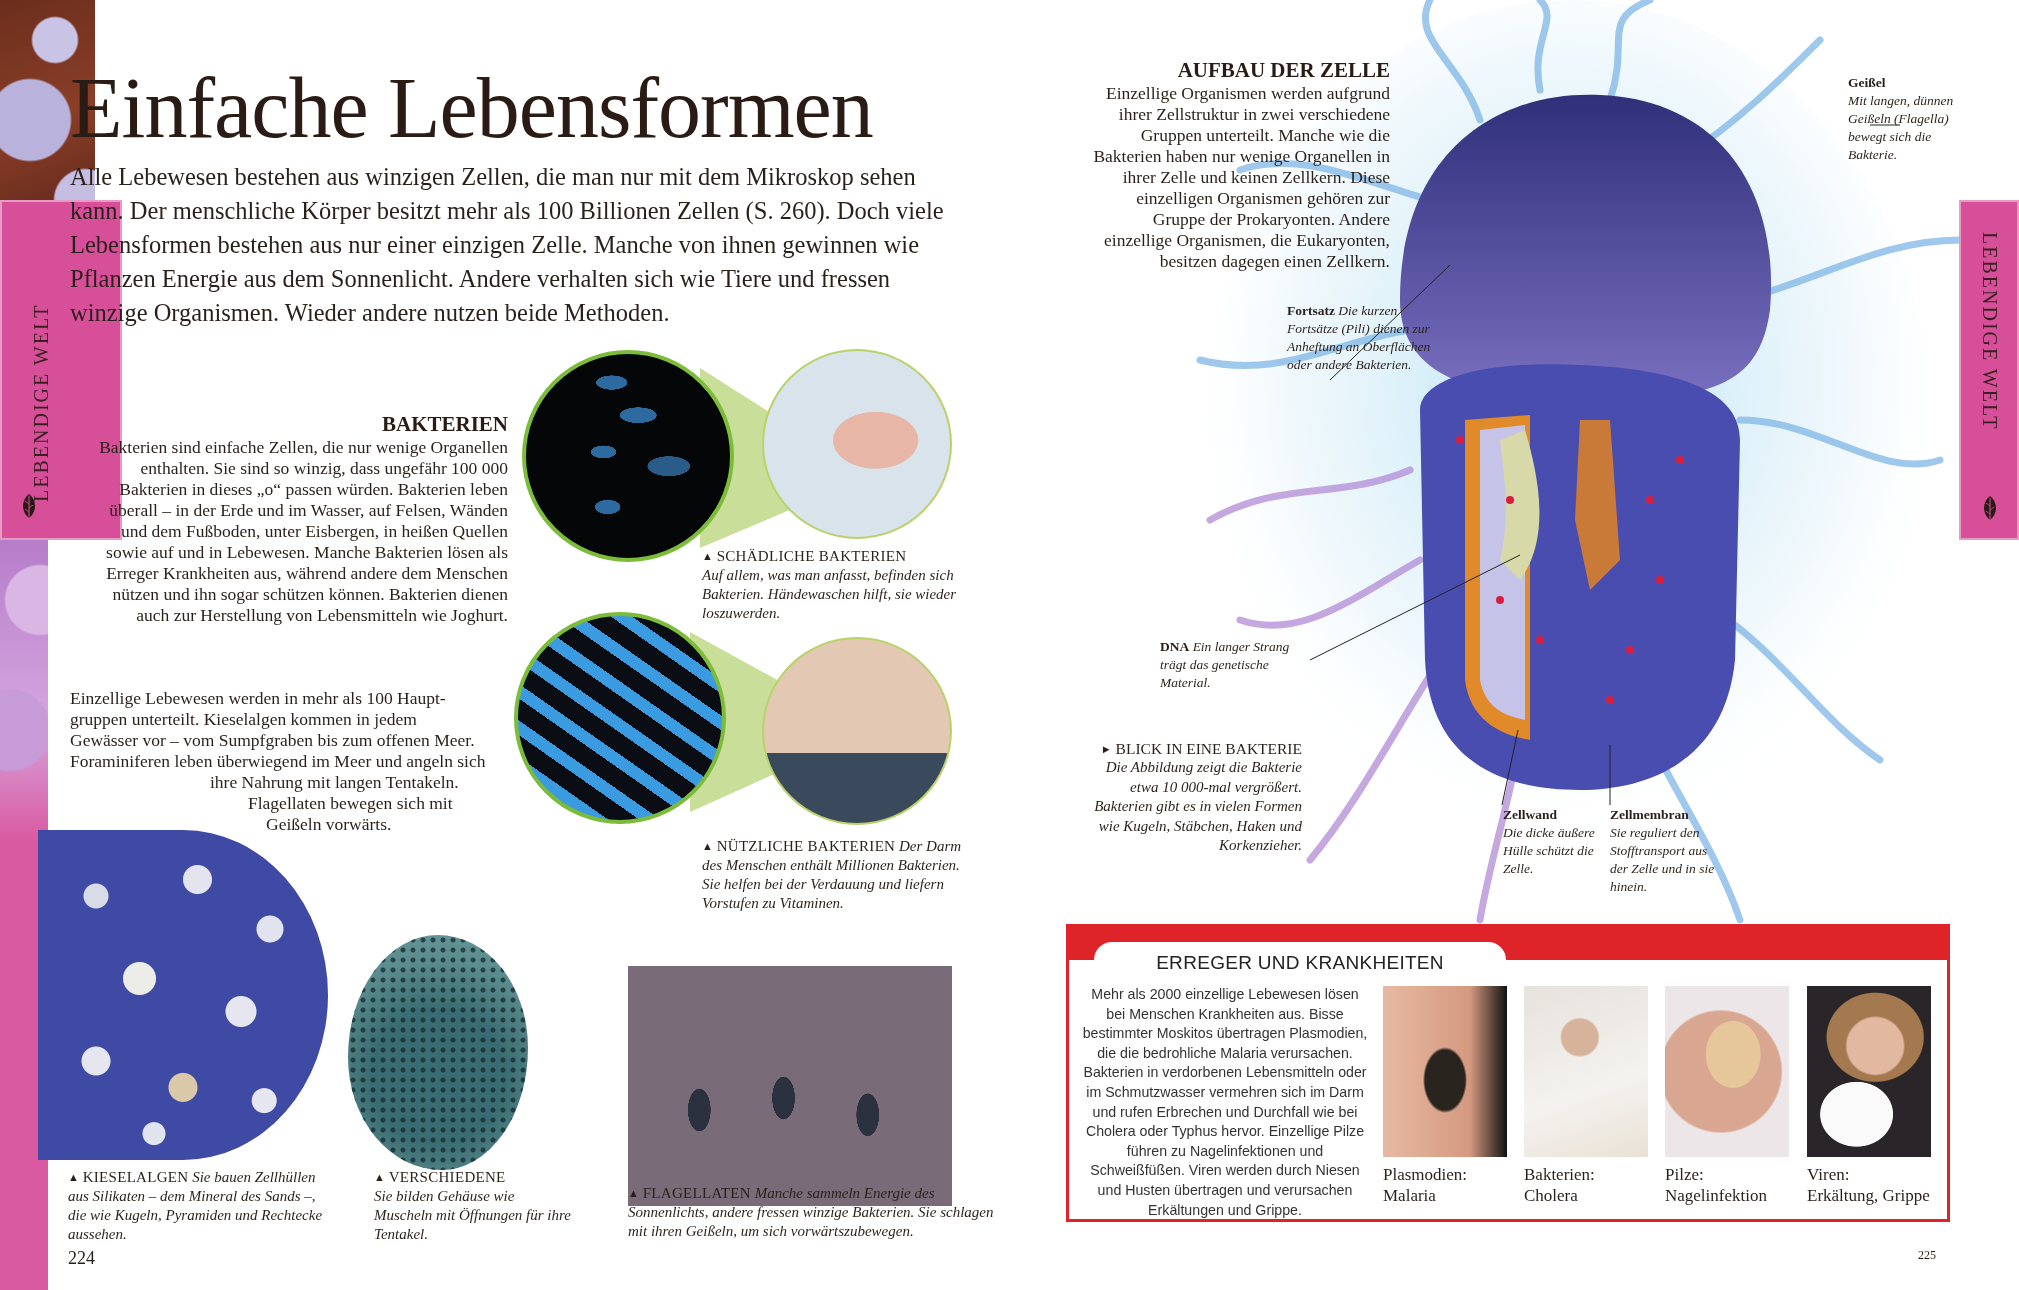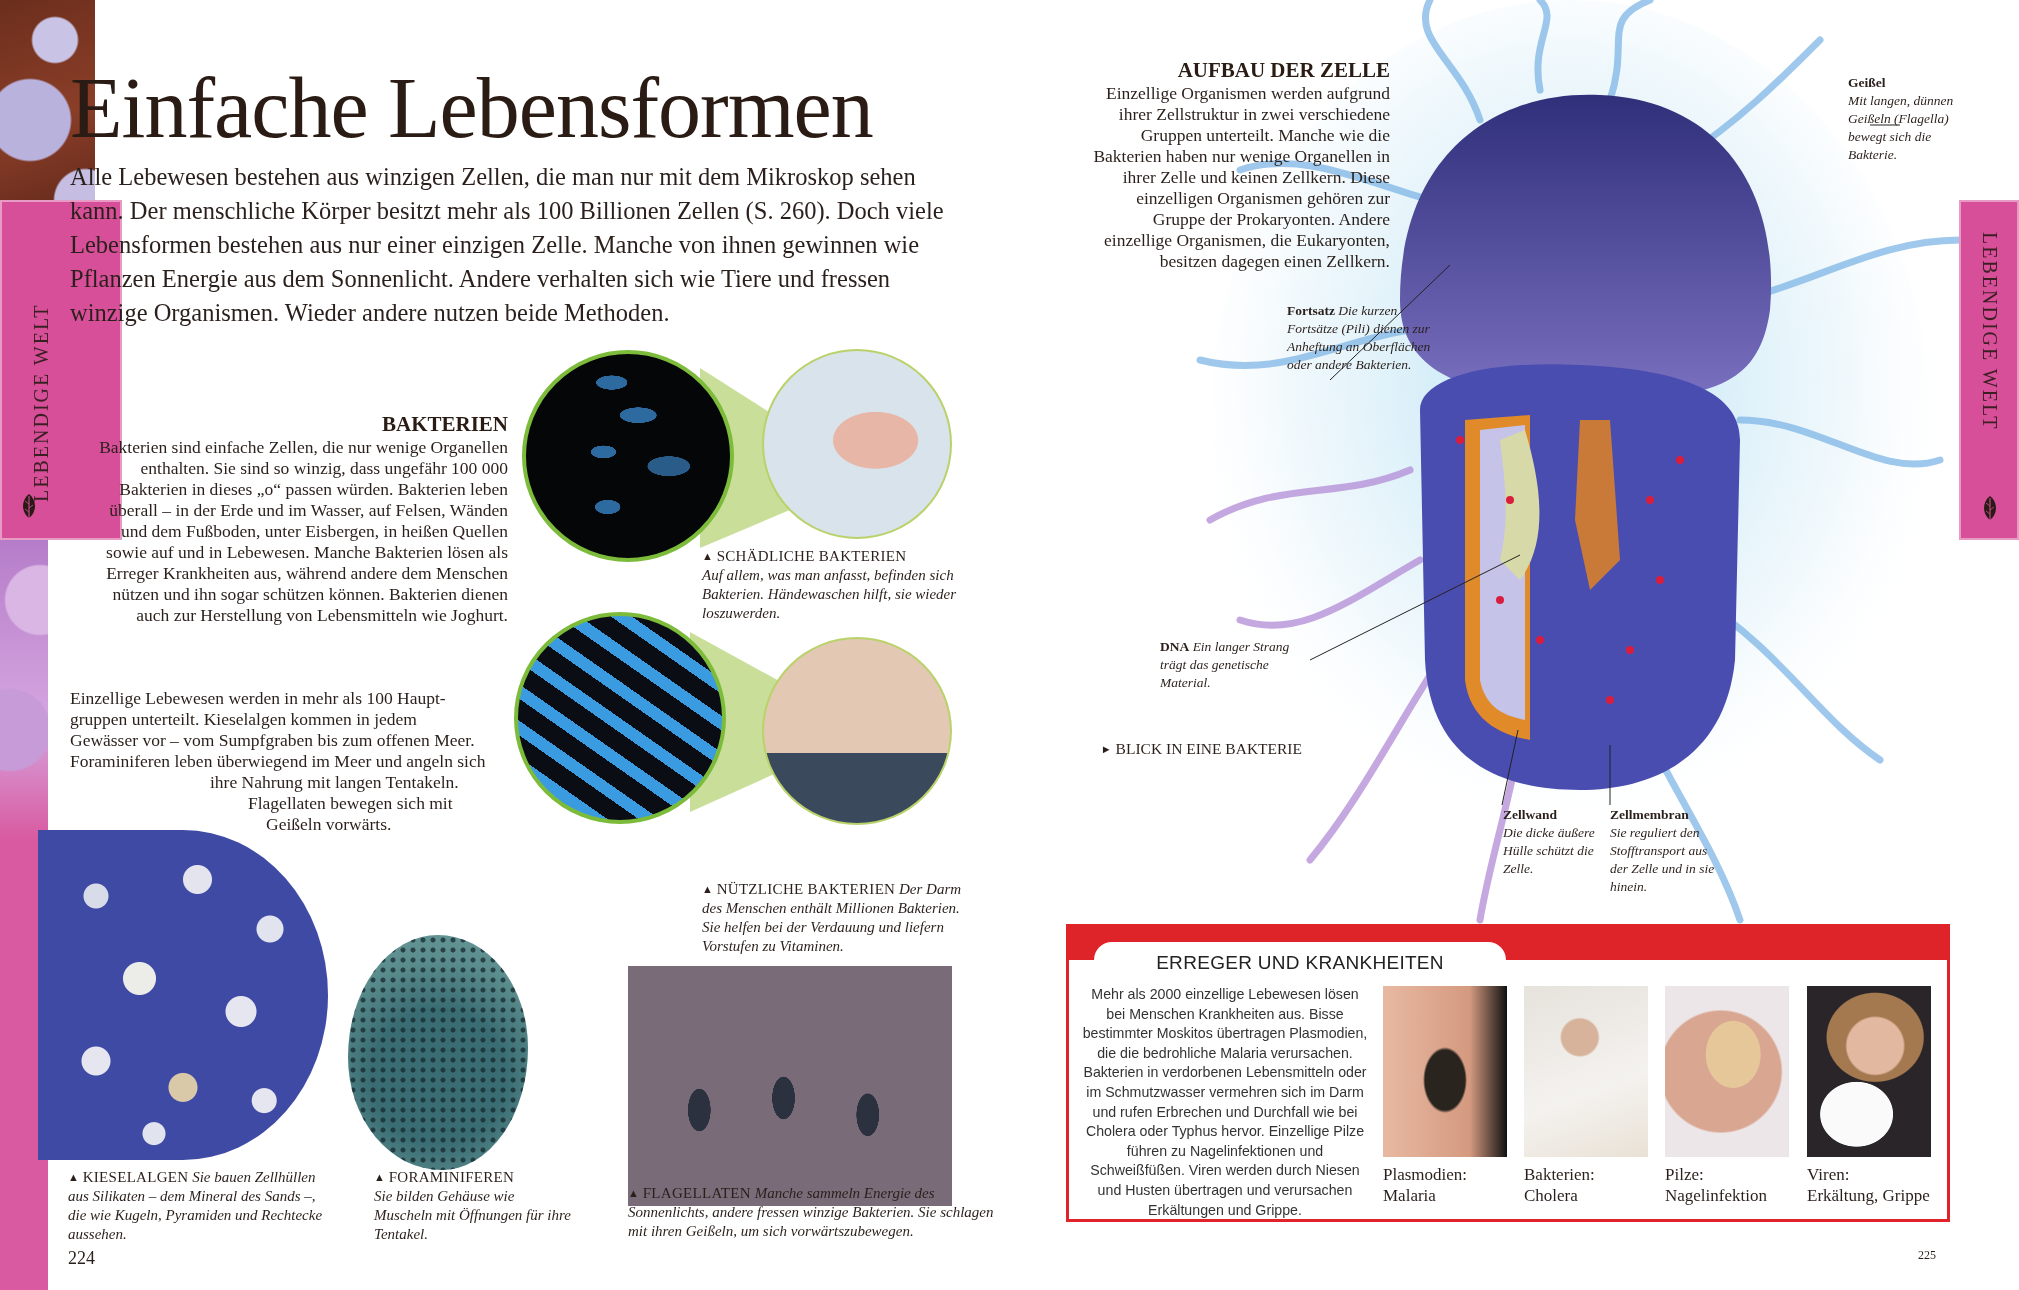--- a/index.html
+++ b/index.html
@@ -65,21 +65,21 @@
     background: repeating-linear-gradient(35deg, #0a0d14 0 10px, #3b9be0 10px 22px, #0a0d14 22px 30px), #0a0d14; }
   #circle-belly { left:762px; top:637px; width:190px; height:188px; border:2px solid #b9d26a;
     background: linear-gradient(180deg, #e3c8b4 0 62%, #3a4a5c 62% 100%); }
   .zoom-cone { position:absolute; background:rgba(157,196,70,0.55); }
   #cone-1 { left:700px; top:368px; width:170px; height:180px;
     clip-path: polygon(0 0, 100% 60%, 0 100%); }
   #cone-2 { left:690px; top:632px; width:180px; height:180px;
     clip-path: polygon(0 0, 100% 55%, 0 100%); }
 
   #cap-schaedlich { left:702px; top:547px; width:260px; }
-  #cap-nuetzlich { left:702px; top:880px; width:260px; }
+  #cap-nuetzlich { left:702px; top:837px; width:260px; }
 
   
   #diatoms { left:38px; top:830px; width:290px; height:330px; border-radius:0 50% 50% 0 / 0 50% 50% 0;
     background:
       radial-gradient(circle at 20% 20%, #d8dbe8 0 12px, transparent 13px),
       radial-gradient(circle at 55% 15%, #e3e4ee 0 14px, transparent 15px),
       radial-gradient(circle at 80% 30%, #e1e3ee 0 13px, transparent 14px),
       radial-gradient(circle at 35% 45%, #ecece8 0 16px, transparent 17px),
       radial-gradient(circle at 70% 55%, #e6e6f0 0 15px, transparent 16px),
       radial-gradient(circle at 20% 70%, #e6e6f0 0 14px, transparent 15px),
@@ -194,21 +194,21 @@
 <div class="abs" id="foram"></div>
 <div class="abs" id="flagellates"></div>
 
 <div class="abs cap" id="cap-kiesel">
   <span class="tri">▲</span>
   <span class="caps">KIESELALGEN</span>
   <i>Sie bauen Zellhüllen aus Silikaten – dem Mineral des Sands –, die wie Kugeln, Pyramiden und Rechtecke aussehen.</i>
 </div>
 <div class="abs cap" id="cap-foram">
   <span class="tri">▲</span>
-  <span class="caps">FORAMINIFEREN</span><br>
+  <span class="caps">VERSCHIEDENE</span><br>
   <i>Sie bilden Gehäuse wie Muscheln mit Öffnungen für ihre Tentakel.</i>
 </div>
 <div class="abs cap" id="cap-flag">
   <span class="tri">▲</span>
   <span class="caps">FLAGELLATEN</span>
   <i>Manche sammeln Energie des Sonnenlichts, andere fressen winzige Bakterien. Sie schlagen mit ihren Geißeln, um sich vorwärtszubewegen.</i>
 </div>
 
 <div class="abs serif" id="page-num-left">224</div>
 
@@ -281,20 +281,21 @@
   <b>Geißel</b><br><i>Mit langen, dünnen Geißeln (Flagella) bewegt sich die Bakterie.</i>
 </div>
 <div class="abs label-sm" id="lbl-dna">
   <b>DNA</b> <i>Ein langer Strang trägt das genetische Material.</i>
 </div>
 <div class="abs" id="lbl-blick">
   <div class="cap-head serif">
     <span class="tri">►</span>
     <span>BLICK IN EINE BAKTERIE</span>
   </div>
+  <div class="cap-body serif">Die Abbildung zeigt die Bakterie etwa 10 000-mal vergrößert. Bakterien gibt es in vielen Formen wie Kugeln, Stäbchen, Haken und Korkenzieher.</div>
 </div>
 <div class="abs label-sm" id="lbl-zellwand">
   <b>Zellwand</b><br><i>Die dicke äußere Hülle schützt die Zelle.</i>
 </div>
 <div class="abs label-sm" id="lbl-zellmembran">
   <b>Zellmembran</b><br><i>Sie reguliert den Stofftransport aus der Zelle und in sie hinein.</i>
 </div>
 
 <div class="abs side-tab" id="right-tab">
   <span class="tab-label">LEBENDIGE WELT</span>

